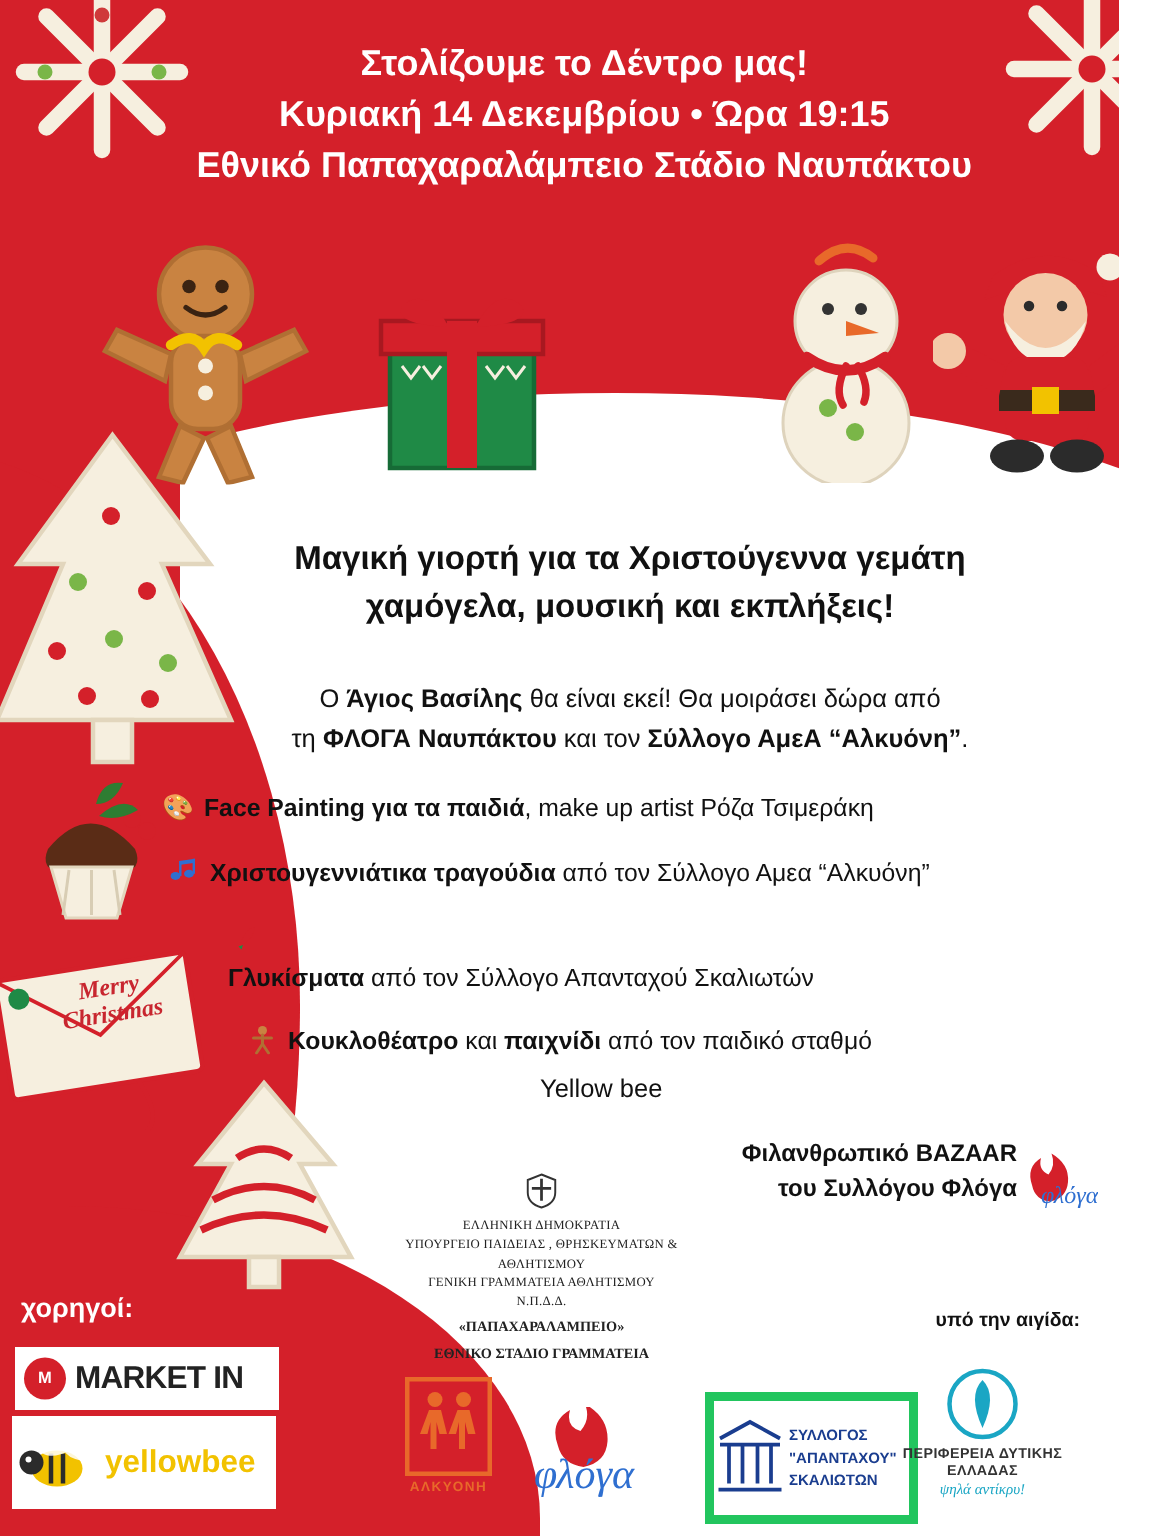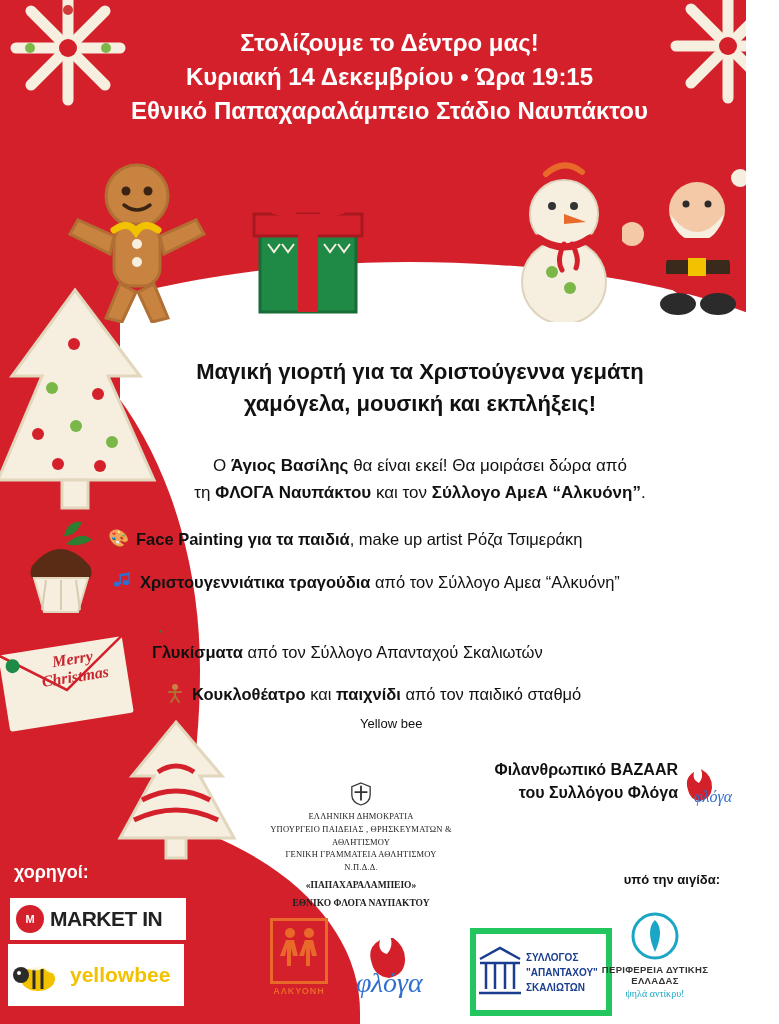--- a/index.html
+++ b/index.html
@@ -129,21 +129,21 @@
     text-align: center;
     margin-right: 4px;
   }
   .act .txt b { font-weight: bold; }
   .act-1 { padding-left: 16px; }
   .act-2 { padding-left: 20px; }
   .act-3 { padding-left: 62px; flex-direction: column; }
   .act-4 { padding-left: 72px; }
   .act-4-second {
     padding-left: 270px;
-    font-size: 13px;
+    font-size: 17px;
     margin-top: -14px;
     margin-bottom: 4px;
     color: #111111;
   }
 
   
   .bazaar {
     position: absolute;
     right: 68px;
     top: 758px;
@@ -322,20 +322,21 @@
   }
   .perifereia .pf-name {
     font-size: 9.5px;
     font-weight: bold;
     color: #333333;
     letter-spacing: .3px;
     margin-top: 4px;
   }
   .perifereia .pf-slogan {
     font-family: "Liberation Serif", serif;
+    font-style: italic;
     font-size: 10px;
     color: #1aa6c4;
     margin-top: 2px;
   }
 
   
   .deco { position: absolute; z-index: 20; }
   .snowflake-1 { left: 8px;  top: -12px; }
   .snowflake-2 { left: 668px; top: -14px; }
   .gingerbread { left: 62px; top: 158px; }
@@ -610,21 +611,21 @@
     <svg class="crest" viewBox="0 0 24 26">
       <path d="M12 1 L22 5 V14 q0 8 -10 11 Q2 22 2 14 V5 Z" fill="#ffffff" stroke="#333" stroke-width="1.4"></path>
       <path d="M12 4 v16 M5 11 h14" stroke="#333" stroke-width="2"></path>
     </svg>
     <div class="m-line">ΕΛΛΗΝΙΚΗ ΔΗΜΟΚΡΑΤΙΑ</div>
     <div class="m-line">ΥΠΟΥΡΓΕΙΟ ΠΑΙΔΕΙΑΣ , ΘΡΗΣΚΕΥΜΑΤΩΝ &amp;</div>
     <div class="m-line">ΑΘΛΗΤΙΣΜΟΥ</div>
     <div class="m-line">ΓΕΝΙΚΗ ΓΡΑΜΜΑΤΕΙΑ ΑΘΛΗΤΙΣΜΟΥ</div>
     <div class="m-line">Ν.Π.Δ.Δ.</div>
     <div class="m-bold">«ΠΑΠΑΧΑΡΑΛΑΜΠΕΙΟ»</div>
-    <div class="m-bold">ΕΘΝΙΚΟ  ΦΛΟΓΑ  ΝΑΥΠΑΚΤΟΥ</div>
+    <div class="m-bold">ΕΘΝΙΚΟ  ΣΤΑΔΙΟ  ΓΡΑΜΜΑΤΕΙΑ</div>
   </div>
 
   <div class="sponsors-label">χορηγοί:</div>
   <div class="auspices-label">υπό την αιγίδα:</div>
 
   <div class="market-in">
     <div class="mi-badge">M</div>
     <div class="mi-text">MARKET IN</div>
   </div>
 

